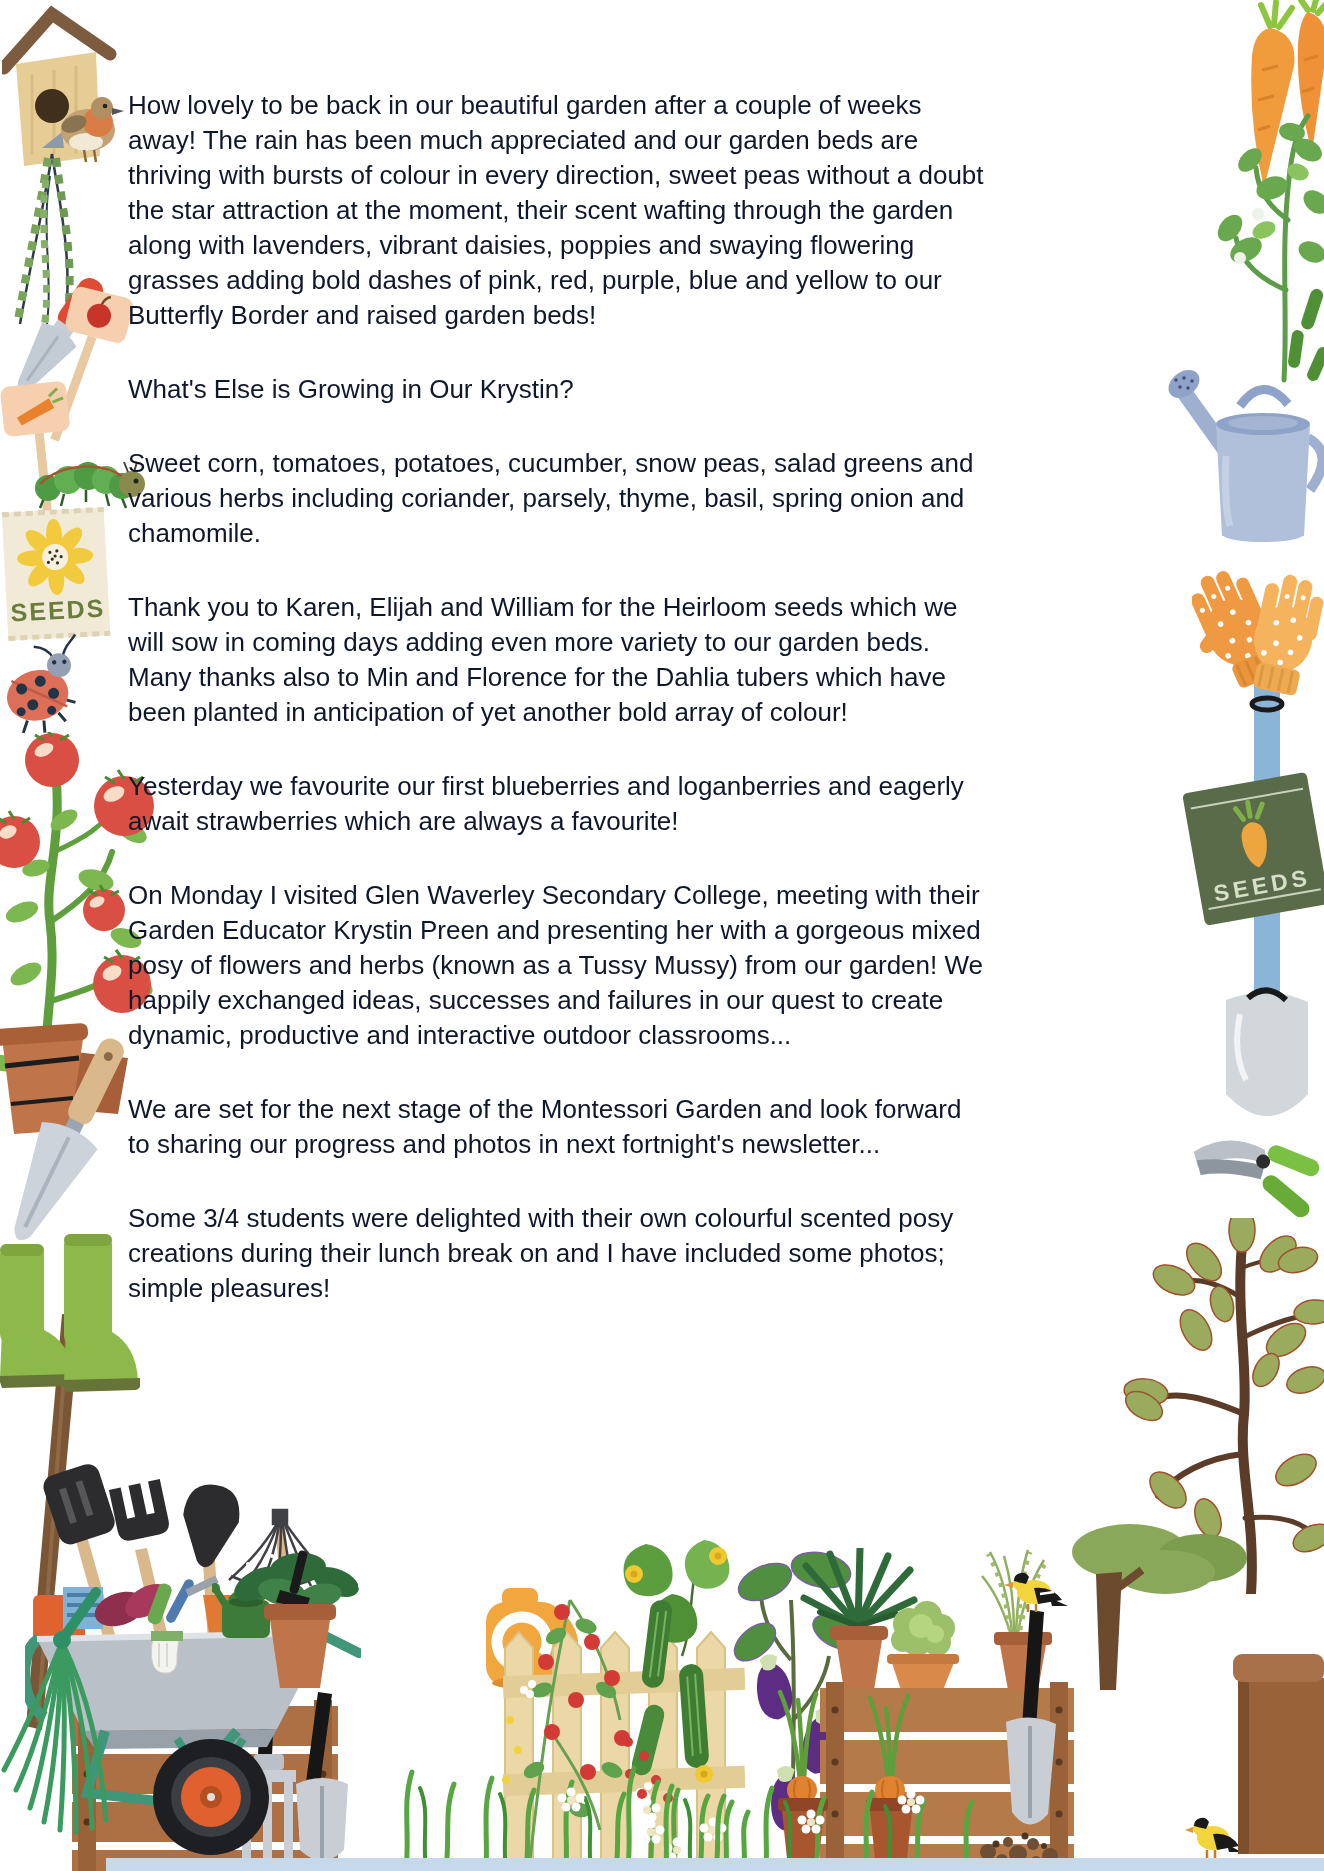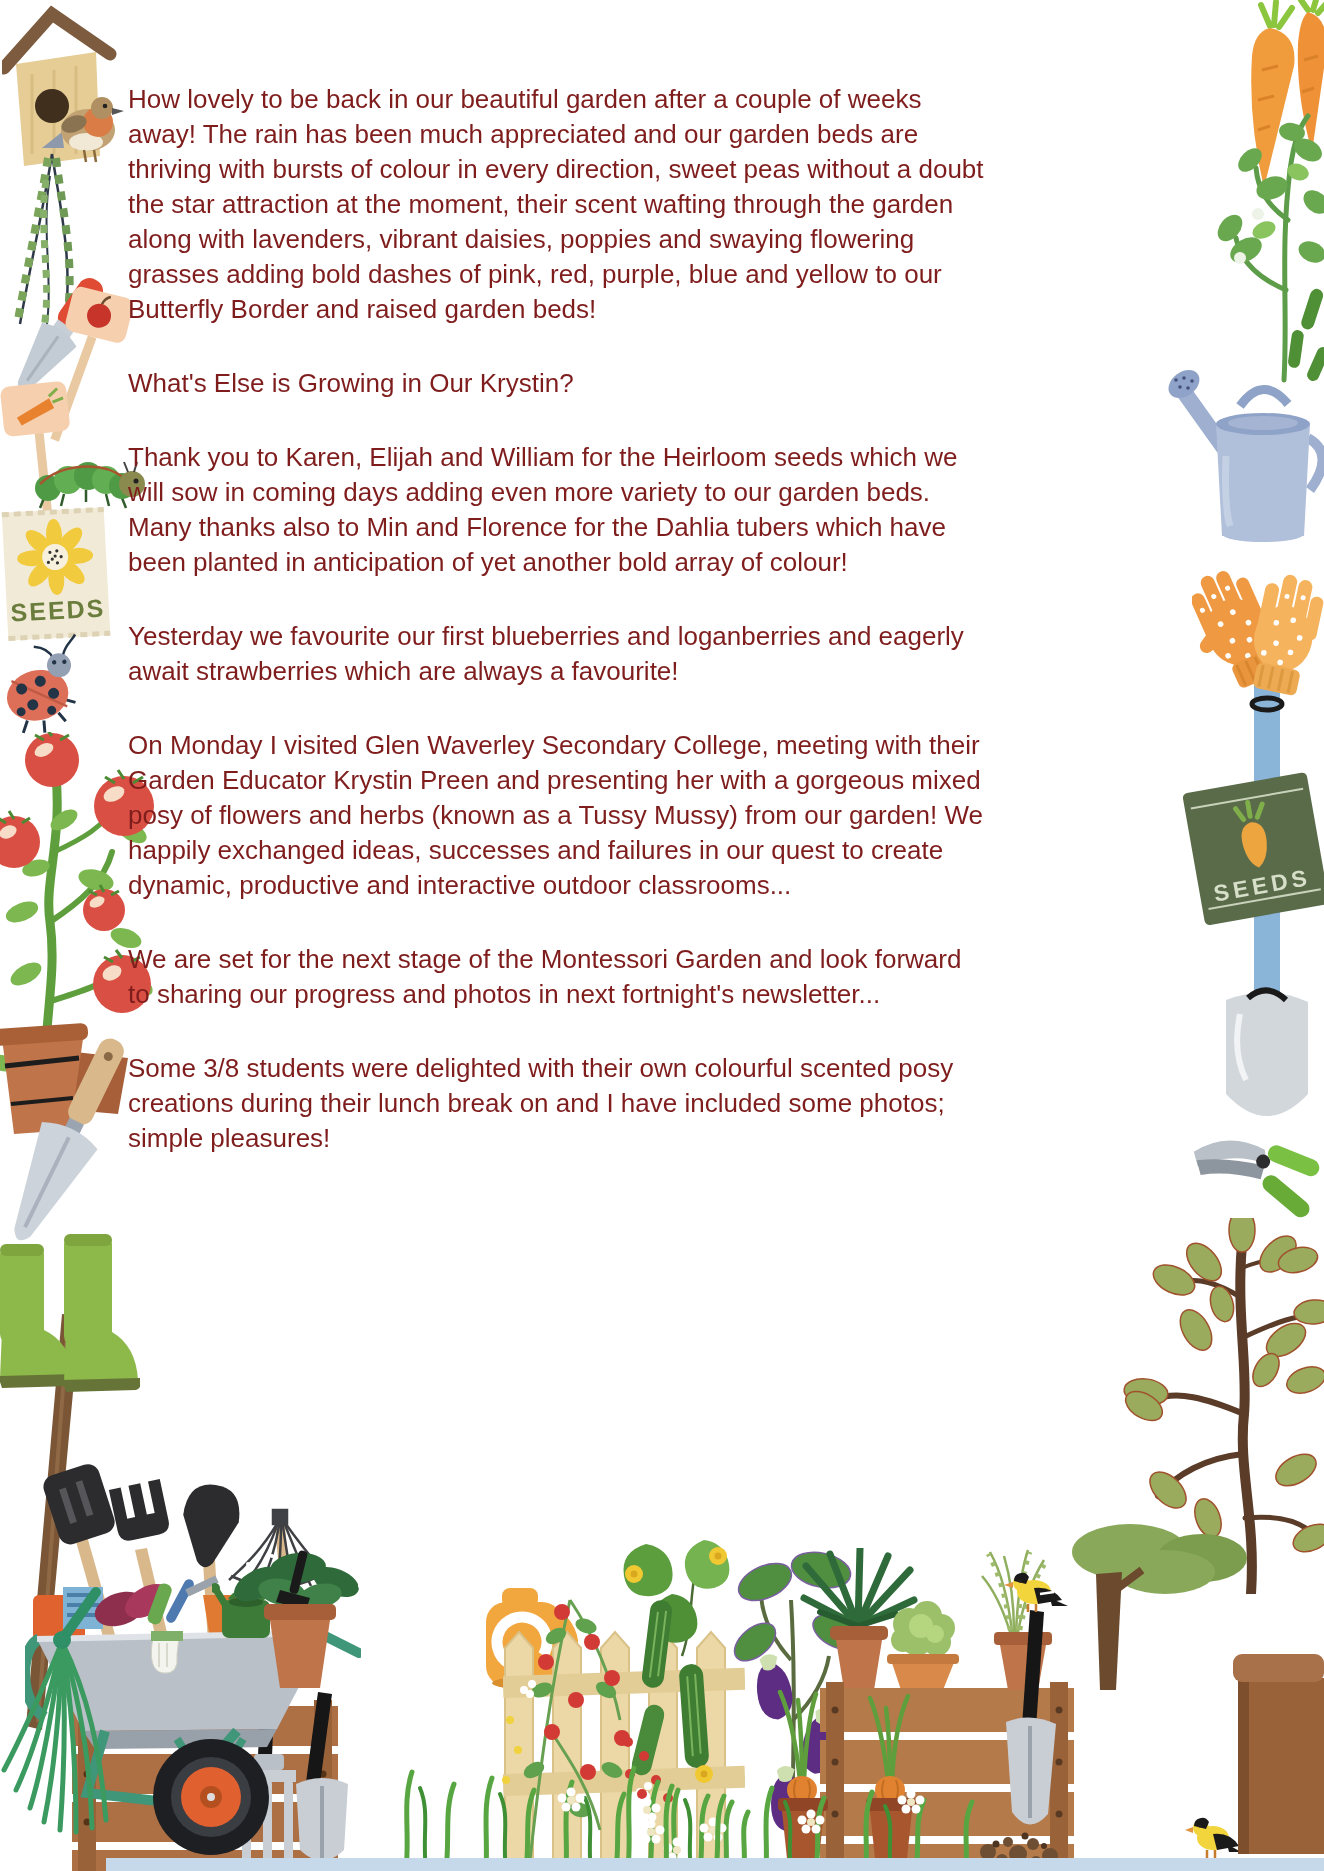--- a/index.html
+++ b/index.html
@@ -1,19 +1,19 @@
 <!DOCTYPE html>
 <html><head>
 <meta charset="utf-8">
 <style>
   *{margin:0;padding:0;box-sizing:border-box}
   html,body{width:1324px;height:1871px;background:#fff;overflow:hidden}
   .page{position:relative;width:1324px;height:1871px;background:#fff;font-family:"Liberation Sans",sans-serif}
   .deco{position:absolute;pointer-events:none}
-  .content{position:absolute;left:128px;top:82px;width:856px;z-index:10;color:#7f1d1d;font-size:26px;line-height:35px}
+  .content{position:absolute;left:128px;top:88px;width:856px;z-index:10;color:#0f172a;font-size:26px;line-height:35px}
   .content p{margin:0 0 39px 0}
   .bstrip{position:absolute;left:106px;top:1858px;width:1218px;height:13px;background:#c5d9ea}
 </style>
 </head>
 <body>
 
 <div class="page">
 
   <svg class="deco" style="left:2px;top:4px" width="130" height="168" viewBox="0 0 130 168">
     <polygon points="14,60 94,48 98,152 22,162" fill="#e6cd96"></polygon>
@@ -883,20 +883,21 @@
     <rect x="5" y="24" width="86" height="176" fill="#9a6238"></rect>
     <rect x="5" y="24" width="11" height="176" fill="#7e4f2c"></rect>
     <rect x="0" y="0" width="91" height="28" rx="9" fill="#a8714a"></rect>
   </svg>
 
   <div class="bstrip"></div>
 
   <main class="content">
     <p>How lovely to be back in our beautiful garden after a couple of weeks away! The rain has been much appreciated and our garden beds are thriving with bursts of colour in every direction, sweet peas without a doubt the star attraction at the moment, their scent wafting through the garden along with lavenders, vibrant daisies, poppies and swaying flowering grasses adding bold dashes of pink, red, purple, blue and yellow to our Butterfly Border and raised garden beds!</p>
     <p>What's Else is Growing in Our Krystin?</p>
+    <p>Sweet corn, tomatoes, potatoes, cucumber, snow peas, salad greens and various herbs including coriander, parsely, thyme, basil, spring onion and chamomile.</p>
     <p>Thank you to Karen, Elijah and William for the Heirloom seeds which we will sow in coming days adding even more variety to our garden beds. Many thanks also to Min and Florence for the Dahlia tubers which have been planted in anticipation of yet another bold array of colour!</p>
     <p>Yesterday we favourite our first blueberries and loganberries and eagerly await strawberries which are always a favourite!</p>
     <p>On Monday I visited Glen Waverley Secondary College, meeting with their Garden Educator Krystin Preen and presenting her with a gorgeous mixed posy of flowers and herbs (known as a Tussy Mussy) from our garden! We happily exchanged ideas, successes and failures in our quest to create dynamic, productive and interactive outdoor classrooms...</p>
     <p>We are set for the next stage of the Montessori Garden and look forward to sharing our progress and photos in next fortnight's newsletter...</p>
-    <p>Some 3/8 students were delighted with their own colourful scented posy creations during their lunch break on and I have included some photos; simple pleasures!</p>
+    <p>Some 3/4 students were delighted with their own colourful scented posy creations during their lunch break on and I have included some photos; simple pleasures!</p>
   </main>
 
 </div>
 
 </body></html>

